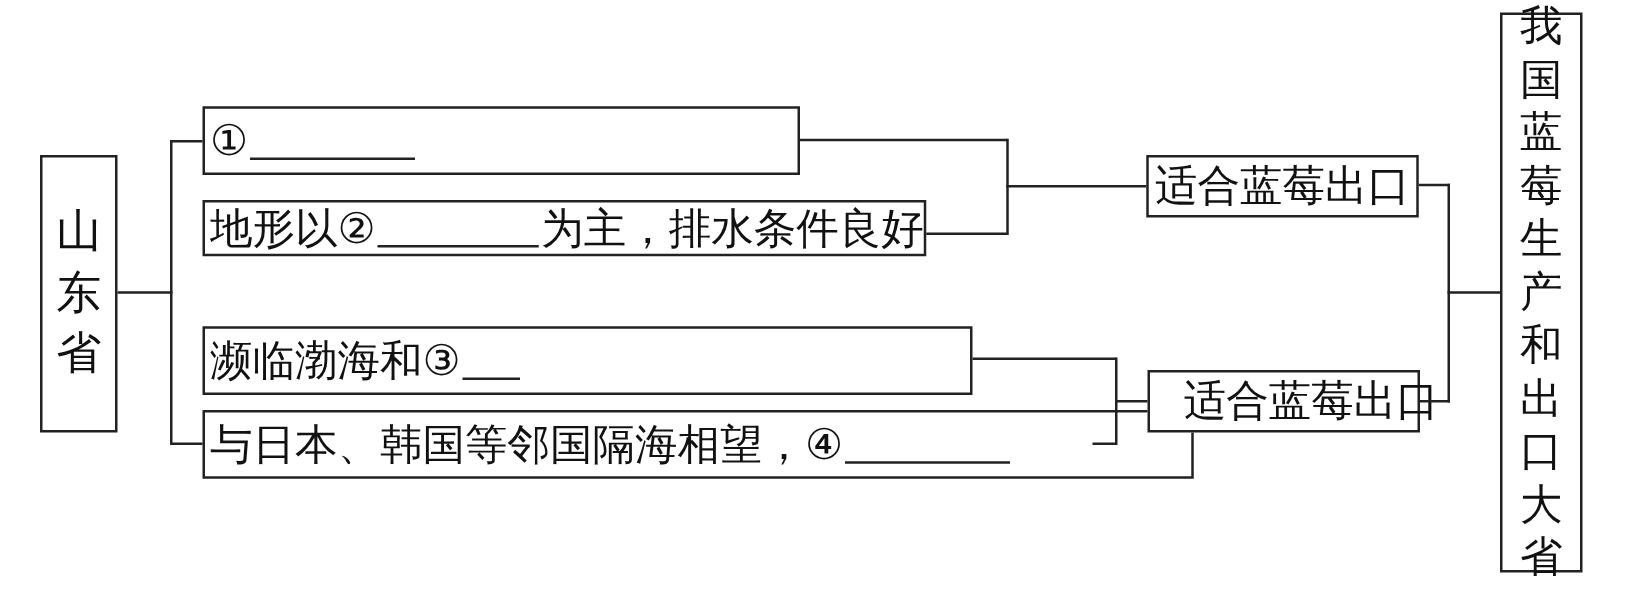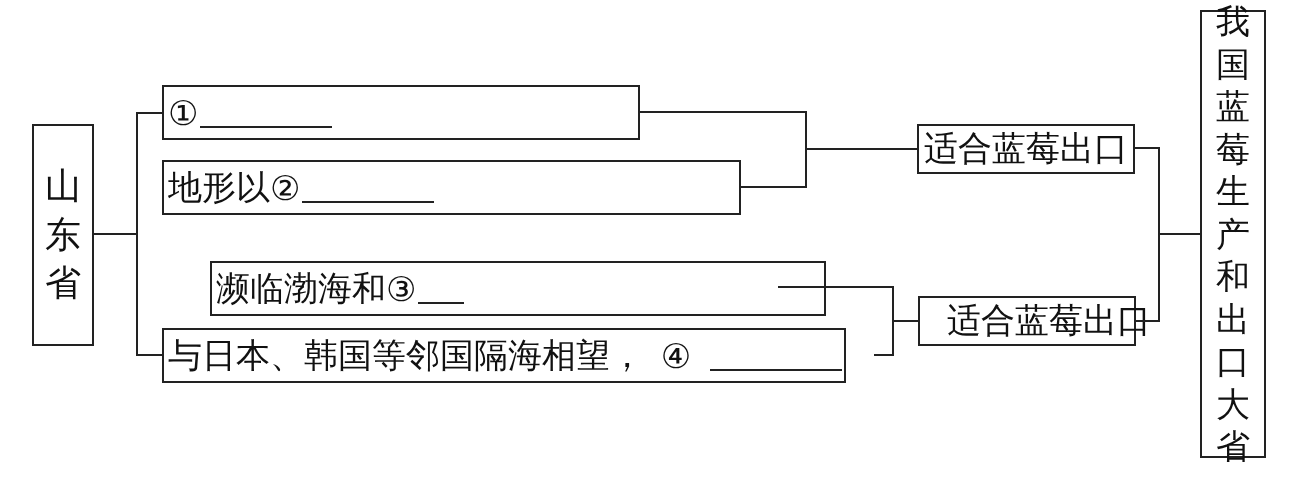--- a/index.html
+++ b/index.html
@@ -26,33 +26,34 @@
 <div class="line" style="left:94px;top:233px;width:44px;height:2px;"></div>
 <div class="line" style="left:136px;top:112px;width:2px;height:243px;"></div>
 <div class="line" style="left:136px;top:112px;width:27px;height:2px;"></div>
 <div class="line" style="left:136px;top:354px;width:27px;height:2px;"></div>
 
 <div class="box" style="left:162px;top:85px;width:478px;height:55px;padding-left:4px;">
   <span>①</span>
   <span class="blank" style="width:132px;"></span>
 </div>
 
-<div class="box" style="left:162px;top:160px;width:579px;height:55px;padding-left:4px;">
+<div class="box" style="left:162px;top:160px;width:579px;height:45px;padding-left:4px;">
   <span>地形以</span>
   <span>②</span>
   <span class="blank" style="width:132px;"></span>
+  <span>为主，排水条件良好</span>
 </div>
 
-<div class="box" style="left:162px;top:261px;width:616px;height:55px;padding-left:4px;margin-left:48px;">
+<div class="box" style="left:162px;top:261px;width:616px;height:55px;padding-left:4px;">
   <span>濒临渤海和</span>
   <span>③</span>
   <span class="blank" style="width:46px;"></span>
 </div>
 
-<div class="box" style="left:162px;top:328px;width:684px;height:55px;padding-left:4px;justify-content:space-between;">
+<div class="box" style="left:162px;top:328px;width:793px;height:55px;padding-left:4px;">
   <span>与日本、韩国等邻国隔海相望，</span>
   <span>④</span>
   <span class="blank" style="width:132px;"></span>
 </div>
 
 <div class="line" style="left:640px;top:111px;width:166px;height:2px;"></div>
 <div class="line" style="left:741px;top:186px;width:65px;height:2px;"></div>
 <div class="line" style="left:805px;top:111px;width:2px;height:77px;"></div>
 <div class="line" style="left:805px;top:148px;width:114px;height:2px;"></div>
 

